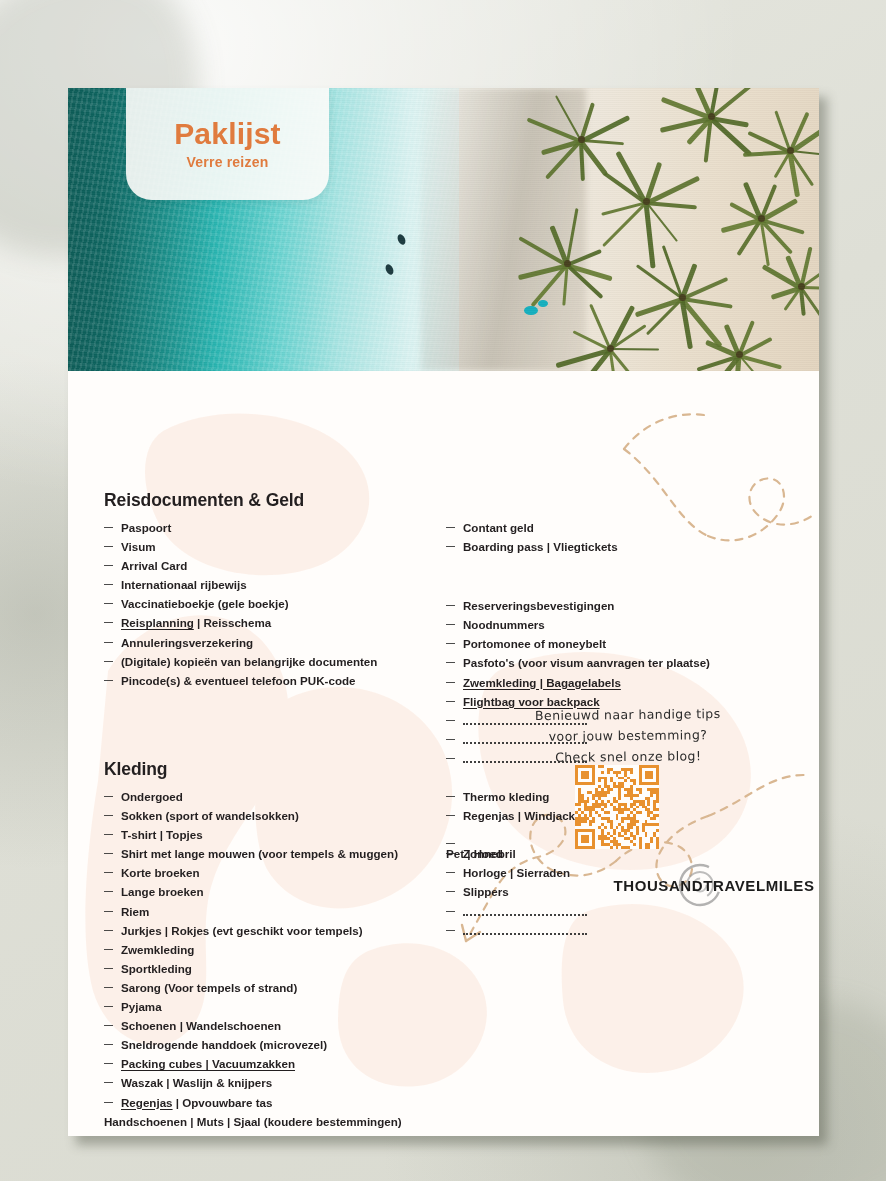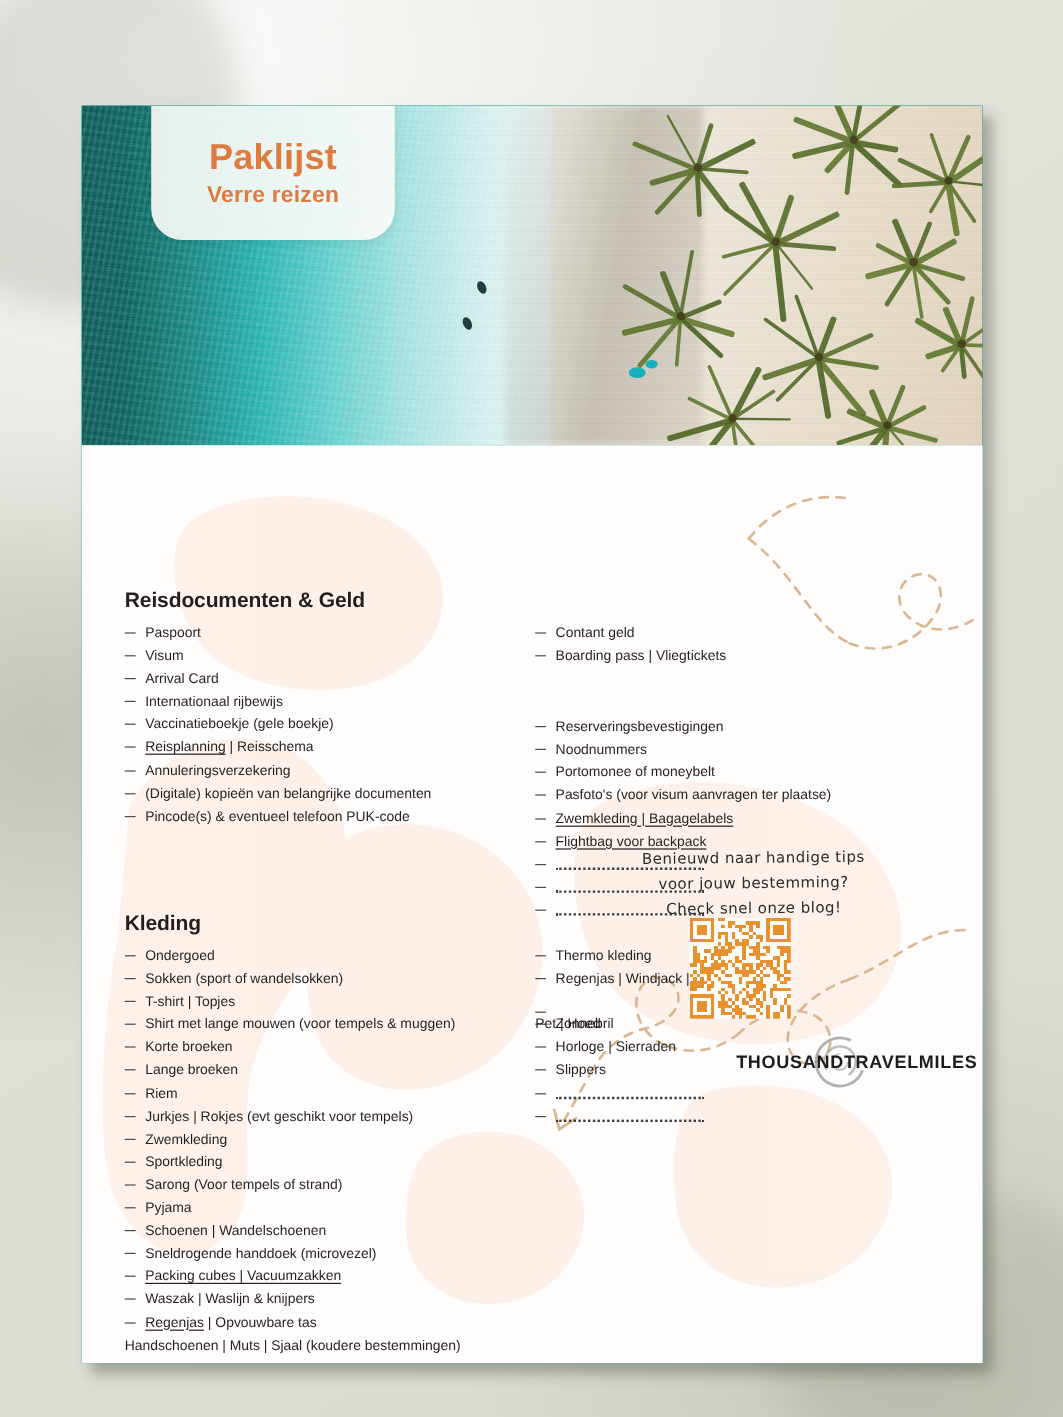--- a/index.html
+++ b/index.html
@@ -24,21 +24,21 @@
     filter:blur(14px);
     opacity:.40;
     background:rgba(120,128,108,.55);
     border-radius:60% 40% 55% 45%/50% 60% 40% 50%;
   }
 
   
   .sheet{
     position:absolute;
     left:68px;top:88px;width:751px;height:1048px;
-    background:#14b8a6;
+    background:#c2410c;
     box-shadow:8px 9px 10px rgba(80,85,72,.42);
     overflow:hidden;
   }
 
   
   .hero{position:absolute;left:0;top:0;width:751px;height:283px;overflow:hidden;background:#0b5e5a;}
   .hero-water{
     position:absolute;left:0;top:0;width:58%;height:100%;
     background:linear-gradient(90deg,
       #0d5c57 0%, #0d6661 9%, #1a8d88 22%,
@@ -81,34 +81,34 @@
     background:rgba(253,252,249,.90);
     border-radius:0 0 26px 26px;
     display:flex;flex-direction:column;align-items:center;justify-content:center;
     box-shadow:0 2px 10px rgba(0,0,0,.07);
   }
   .title-main{
     font-size:30px;font-weight:bold;color:#e07b3e;letter-spacing:.2px;line-height:1;
     margin-bottom:6px;
   }
   .title-sub{
-    font-size:19px;font-weight:bold;color:#e07b3e;letter-spacing:.2px;line-height:1;
+    font-size:14px;font-weight:bold;color:#e07b3e;letter-spacing:.2px;line-height:1;
   }
 
   
   .body{position:absolute;left:0;top:283px;width:751px;height:765px;background:#fffdfb;overflow:hidden;}
   .wm-svg{position:absolute;left:0;top:0;width:751px;height:765px;opacity:.55;}
   .route-svg{position:absolute;left:0;top:0;width:751px;height:765px;}
 
   .content{position:absolute;left:0;top:0;width:751px;height:765px;}
 
   .section-title{
     position:absolute;font-size:17.5px;font-weight:bold;color:#231f20;letter-spacing:-0.1px;
   }
-  .col{position:absolute;}
+  .col{position:absolute;font-weight:bold;}
   .row{display:flex;align-items:flex-start;height:19px;}
   .dash{
     width:9px;flex:0 0 9px;margin-top:9px;margin-right:8px;
     border-bottom:1.6px solid #2b2b2b;opacity:.85;
   }
   .label{font-size:11.6px;color:#231f20;line-height:19px;white-space:nowrap;}
   .label.ul{text-decoration:underline;text-underline-offset:2px;}
   .dots{
     width:124px;border-bottom:2px dotted #2b2b2b;
     margin-top:12px;opacity:.9;

